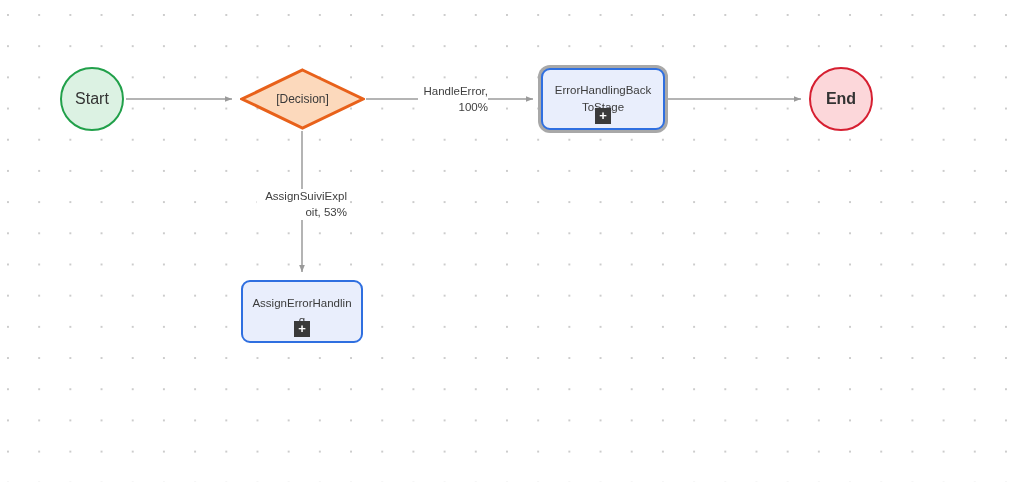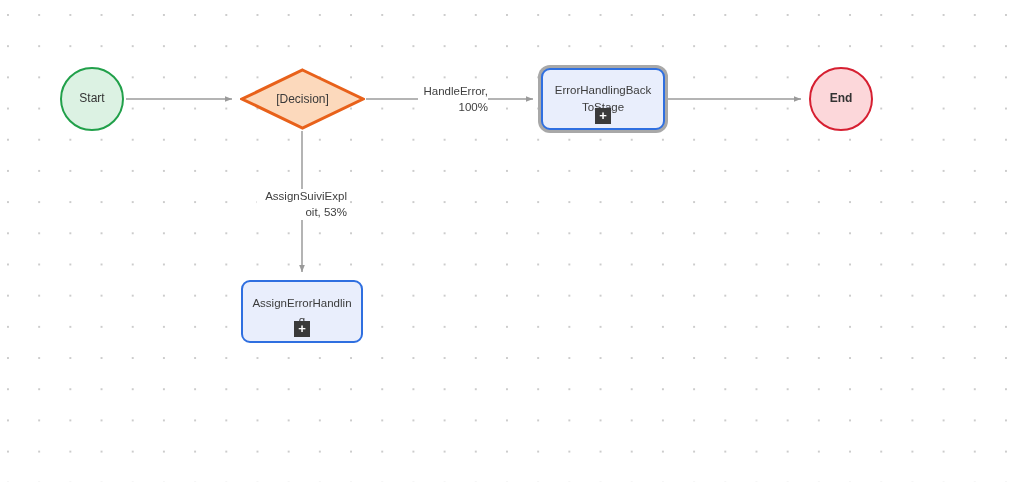--- a/index.html
+++ b/index.html
@@ -42,21 +42,21 @@
     justify-content: center;
     text-align: center;
   }
 
   
   .node-circle {
     border-radius: 50%;
     border-style: solid;
   }
   .node-circle .node-label {
-    font-size: 12px;
+    font-size: 16px;
     color: #333333;
     line-height: 1.15;
   }
 
   .start-node {
     border-width: 2.5px;
     border-color: #21a04a;
     background: #dcf2e3;
   }
   .end-node {

